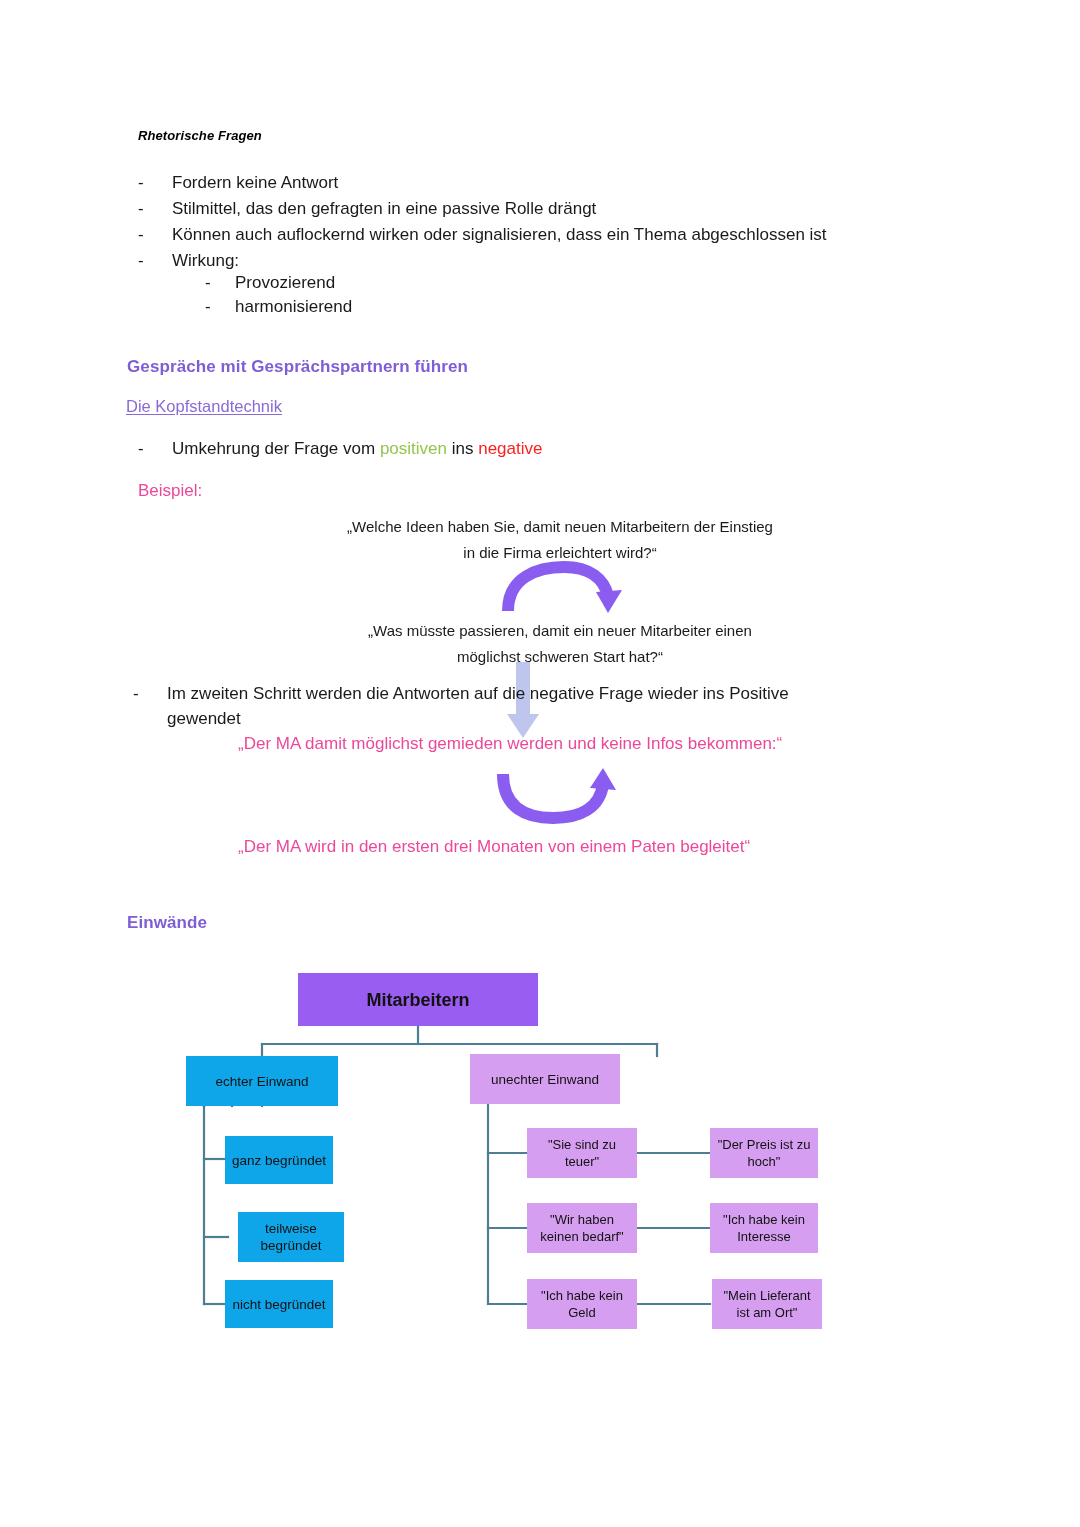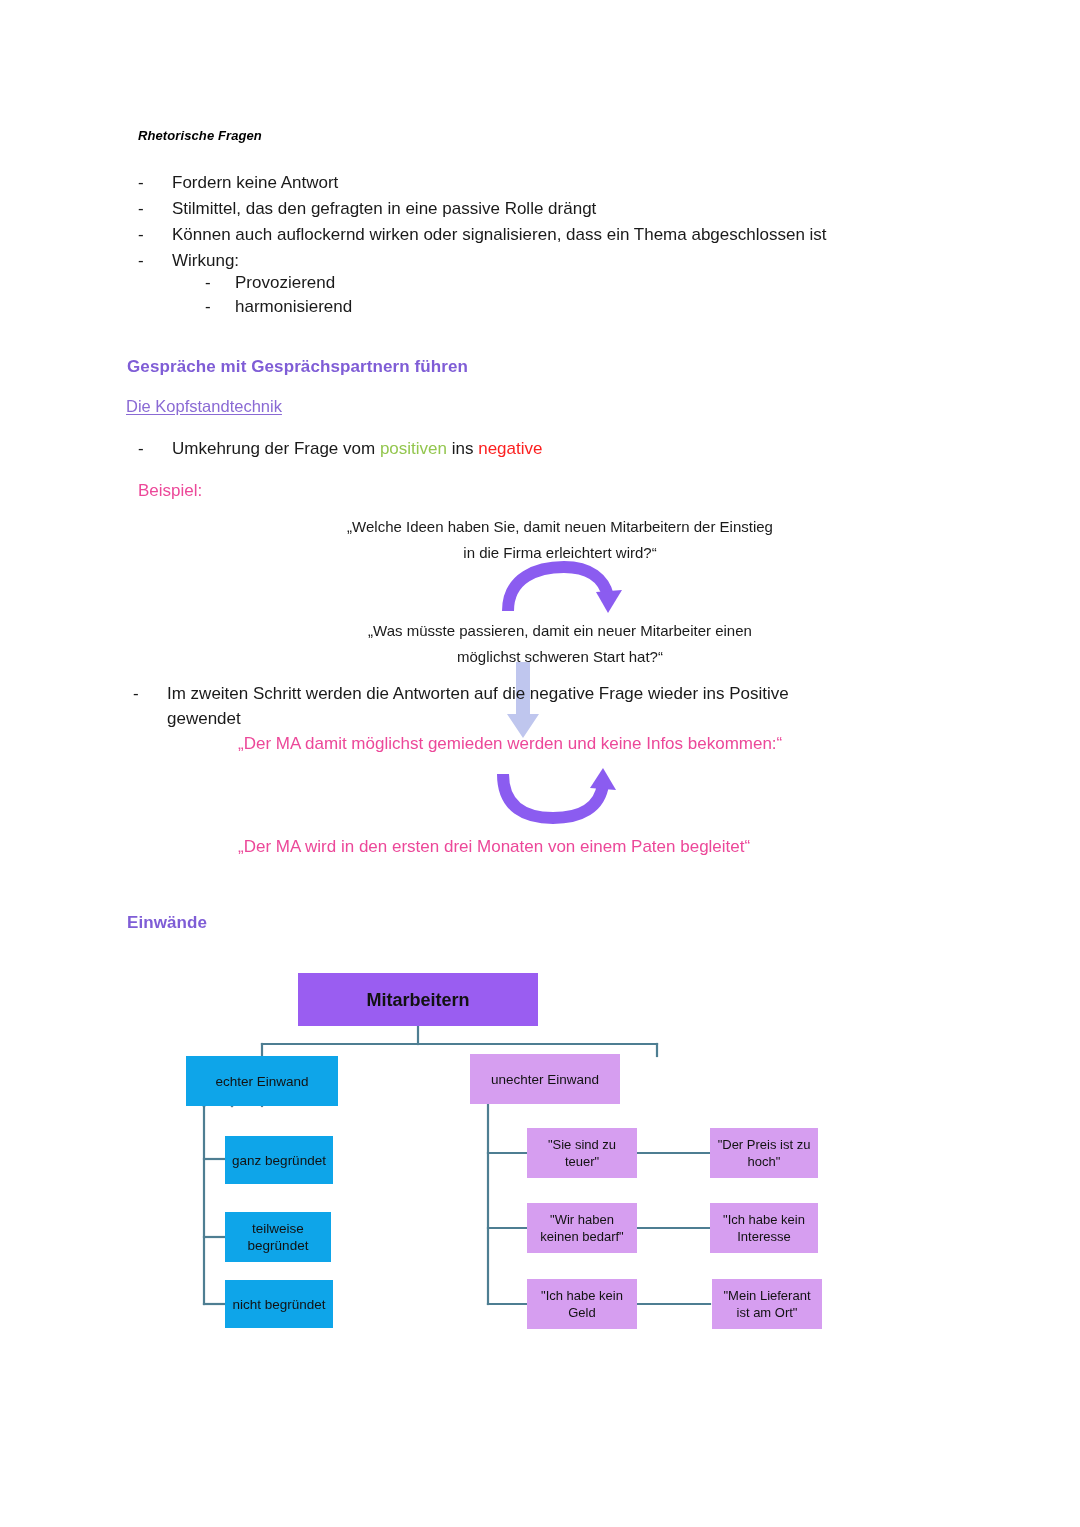--- a/index.html
+++ b/index.html
@@ -244,21 +244,21 @@
     </g>
   </svg>
 
   <div class="node root" style="left:298px; top:973px; width:240px; height:53px;">Mitarbeitern</div>
 
   <div class="node lav" style="left:186px; top:1056px; width:152px; height:50px;">echter Einwand</div>
 
   <div class="node orch" style="left:470px; top:1054px; width:150px; height:50px;">unechter Einwand</div>
 
   <div class="node lav" style="left:225px; top:1136px; width:108px; height:48px;">ganz begründet</div>
-  <div class="node lav" style="left:225px; top:1212px; width:106px; height:50px; white-space:pre-line;">teilweise
+  <div class="node lav" style="left:238px; top:1212px; width:106px; height:50px; white-space:pre-line;">teilweise
 begründet</div>
   <div class="node lav" style="left:225px; top:1280px; width:108px; height:48px;">nicht begründet</div>
 
   <div class="node orch small" style="left:527px; top:1128px; width:110px; height:50px; white-space:pre-line;">"Sie sind zu
 teuer"</div>
   <div class="node orch small" style="left:527px; top:1203px; width:110px; height:50px; white-space:pre-line;">"Wir haben
 keinen bedarf"</div>
   <div class="node orch small" style="left:527px; top:1279px; width:110px; height:50px; white-space:pre-line;">"Ich habe kein
 Geld</div>
 

